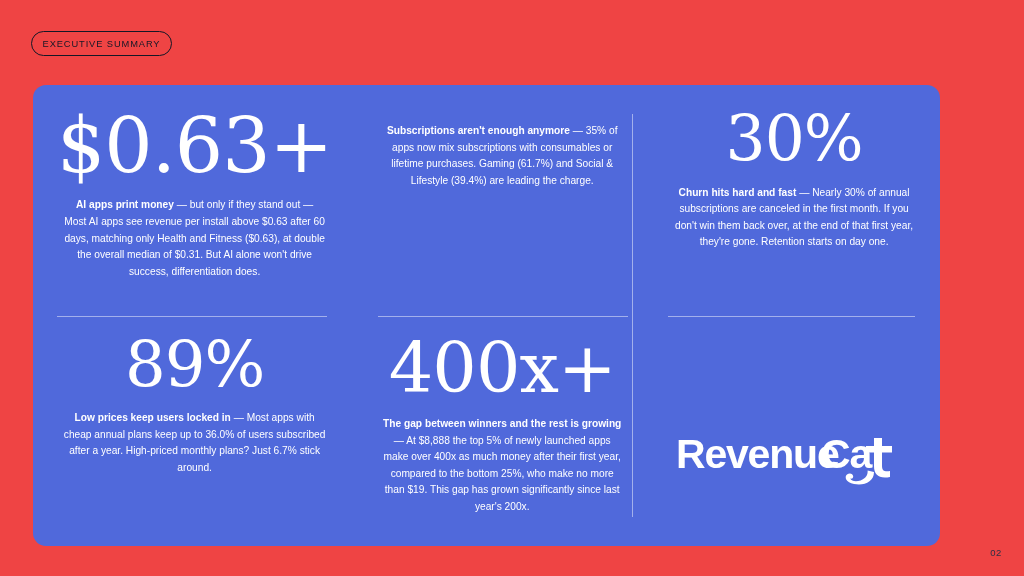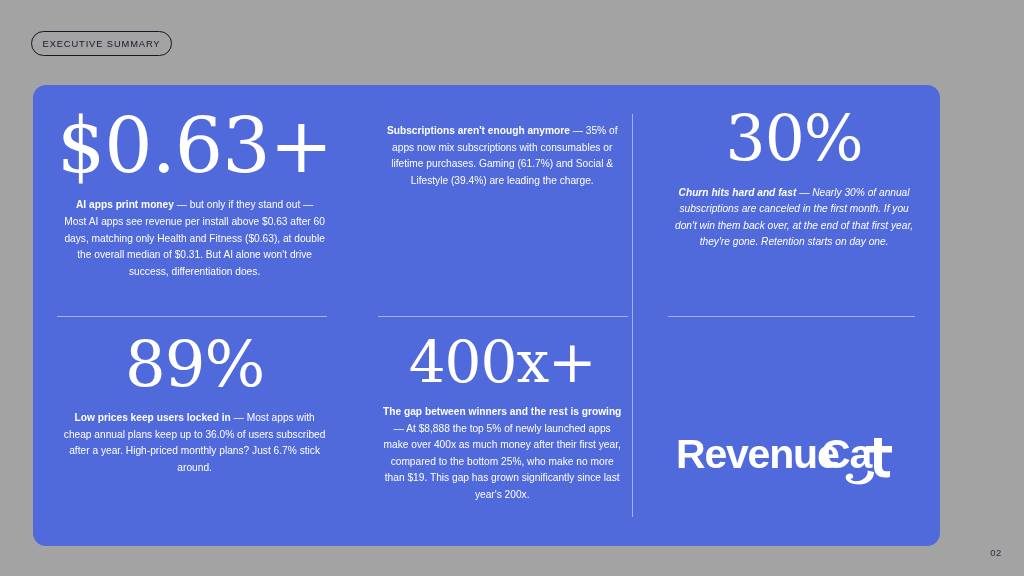--- a/index.html
+++ b/index.html
@@ -8,21 +8,21 @@
   html, body {
     width:1024px; height:576px;
     background:#dde1f4;
     font-family:"Liberation Sans", sans-serif;
     overflow:hidden;
   }
 
   #slide {
     position:relative;
     width:1024px; height:576px;
-    background:#a3a3a3;
+    background:#ef4444;
   }
 
   
   #eyebrow {
     position:absolute;
     left:31px; top:31px;
     width:141px; height:25px;
     border:1.4px solid #151726;
     border-radius:13px;
     display:flex; align-items:center; justify-content:center;
@@ -78,31 +78,31 @@
     color:#ffffff;
     line-height:0.98;
     letter-spacing:-1px;
     text-align:center;
     white-space:nowrap;
   }
   .c1 .stat-number { font-size:76px; }
   .c2 .stat-number { font-size:76px; }
   .c3 .stat-number { font-size:63px; }
   .c4 .stat-number { font-size:64px; }
-  .c5 .stat-number { font-size:58px; }
+  .c5 .stat-number { font-size:70px; }
 
   .stat-body {
     margin-top:14px;
     font-size:10.2px;
     line-height:1.62;
     color:#ffffff;
     text-align:center;
     max-width:262px;
   }
-  .c3 .stat-body { max-width:252px;font-style:italic; }
+  .c3 .stat-body { max-width:252px; }
   .c5 .stat-body { max-width:258px; }
   .stat-body .lead { font-weight:700; }
 
   
   .h-divider {
     position:absolute;
     height:1px;
     background:rgba(255,255,255,0.48);
   }
   #hd1 { left:24px;  top:231px; width:270px; }

